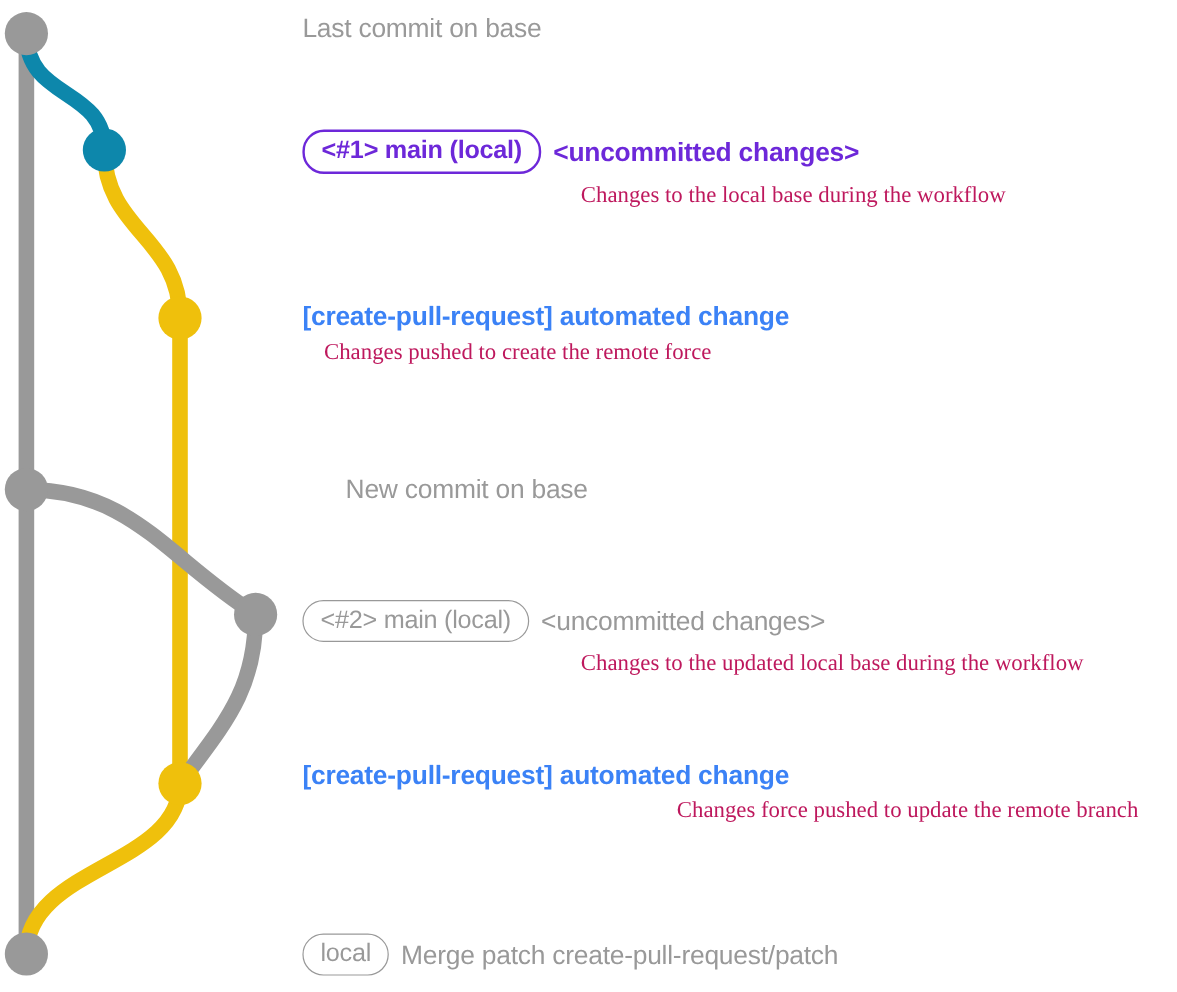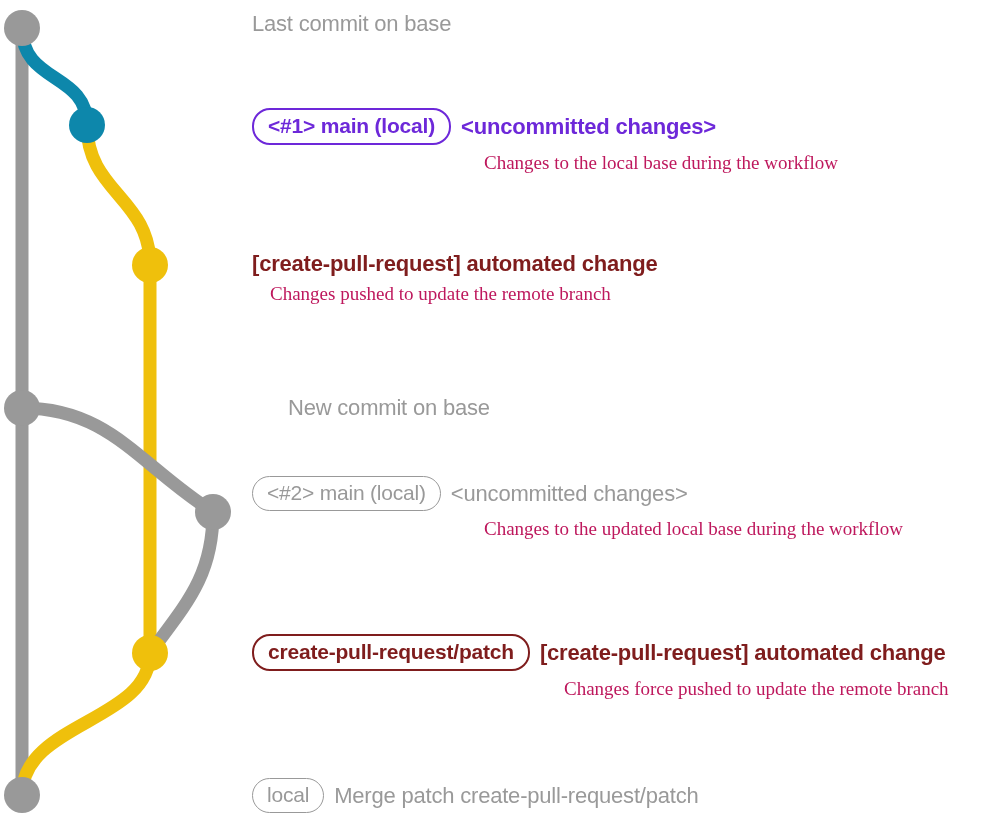--- a/index.html
+++ b/index.html
@@ -86,21 +86,21 @@
   .subtext {
     font-family: "Liberation Serif", serif;
     font-size: 19px;
     line-height: 22px;
     color: #be185d;
     white-space: nowrap;
     margin-top: 7px;
   }
 
   .c-blue   { color: #6d28d9; }
-  .c-yellow { color: #7f1d1d; }
+  .c-yellow { color: #3b82f6; }
   .c-gray   { color: #999999; }
 
   .indent-1 { margin-left: 232px; }
   .indent-2 { margin-left: 18px; }
   .indent-3 { margin-left: 232px; }
   .indent-4 { margin-left: 312px; }
 </style>
 </head>
 <body>
 
@@ -146,40 +146,39 @@
         <span class="pill c-blue">&lt;#1&gt; main (local)</span>
         <span class="headline bold c-blue">&lt;uncommitted changes&gt;</span>
       </div>
       <div class="subtext indent-1">Changes to the local base during the workflow</div>
     </div>
 
     <div class="row" id="row-2" style="top: 252px;">
       <div class="row-head">
         <span class="headline bold c-yellow">[create-pull-request] automated change</span>
       </div>
-      <div class="subtext indent-2">Changes pushed to update the remote branch</div>
+      <div class="subtext indent-2">Changes pushed to create the remote force</div>
     </div>
 
     <div class="row" id="row-3" style="top: 396px; margin-left: 36px;">
       <div class="row-head">
         <span class="headline c-gray">New commit on base</span>
       </div>
     </div>
 
-    <div class="row" id="row-4" style="top: 476px;">
+    <div class="row" id="row-4" style="top: 500px;">
       <div class="row-head">
         <span class="pill light c-gray">&lt;#2&gt; main (local)</span>
         <span class="headline c-gray">&lt;uncommitted changes&gt;</span>
       </div>
       <div class="subtext indent-3">Changes to the updated local base during the workflow</div>
     </div>
 
     <div class="row" id="row-5" style="top: 634px;">
       <div class="row-head">
-        <span class="pill c-yellow">create-pull-request/patch</span>
         <span class="headline bold c-yellow">[create-pull-request] automated change</span>
       </div>
       <div class="subtext indent-4">Changes force pushed to update the remote branch</div>
     </div>
 
     <div class="row" id="row-6" style="top: 778px;">
       <div class="row-head">
         <span class="pill light c-gray">local</span>
         <span class="headline c-gray">Merge patch create-pull-request/patch</span>
       </div>

